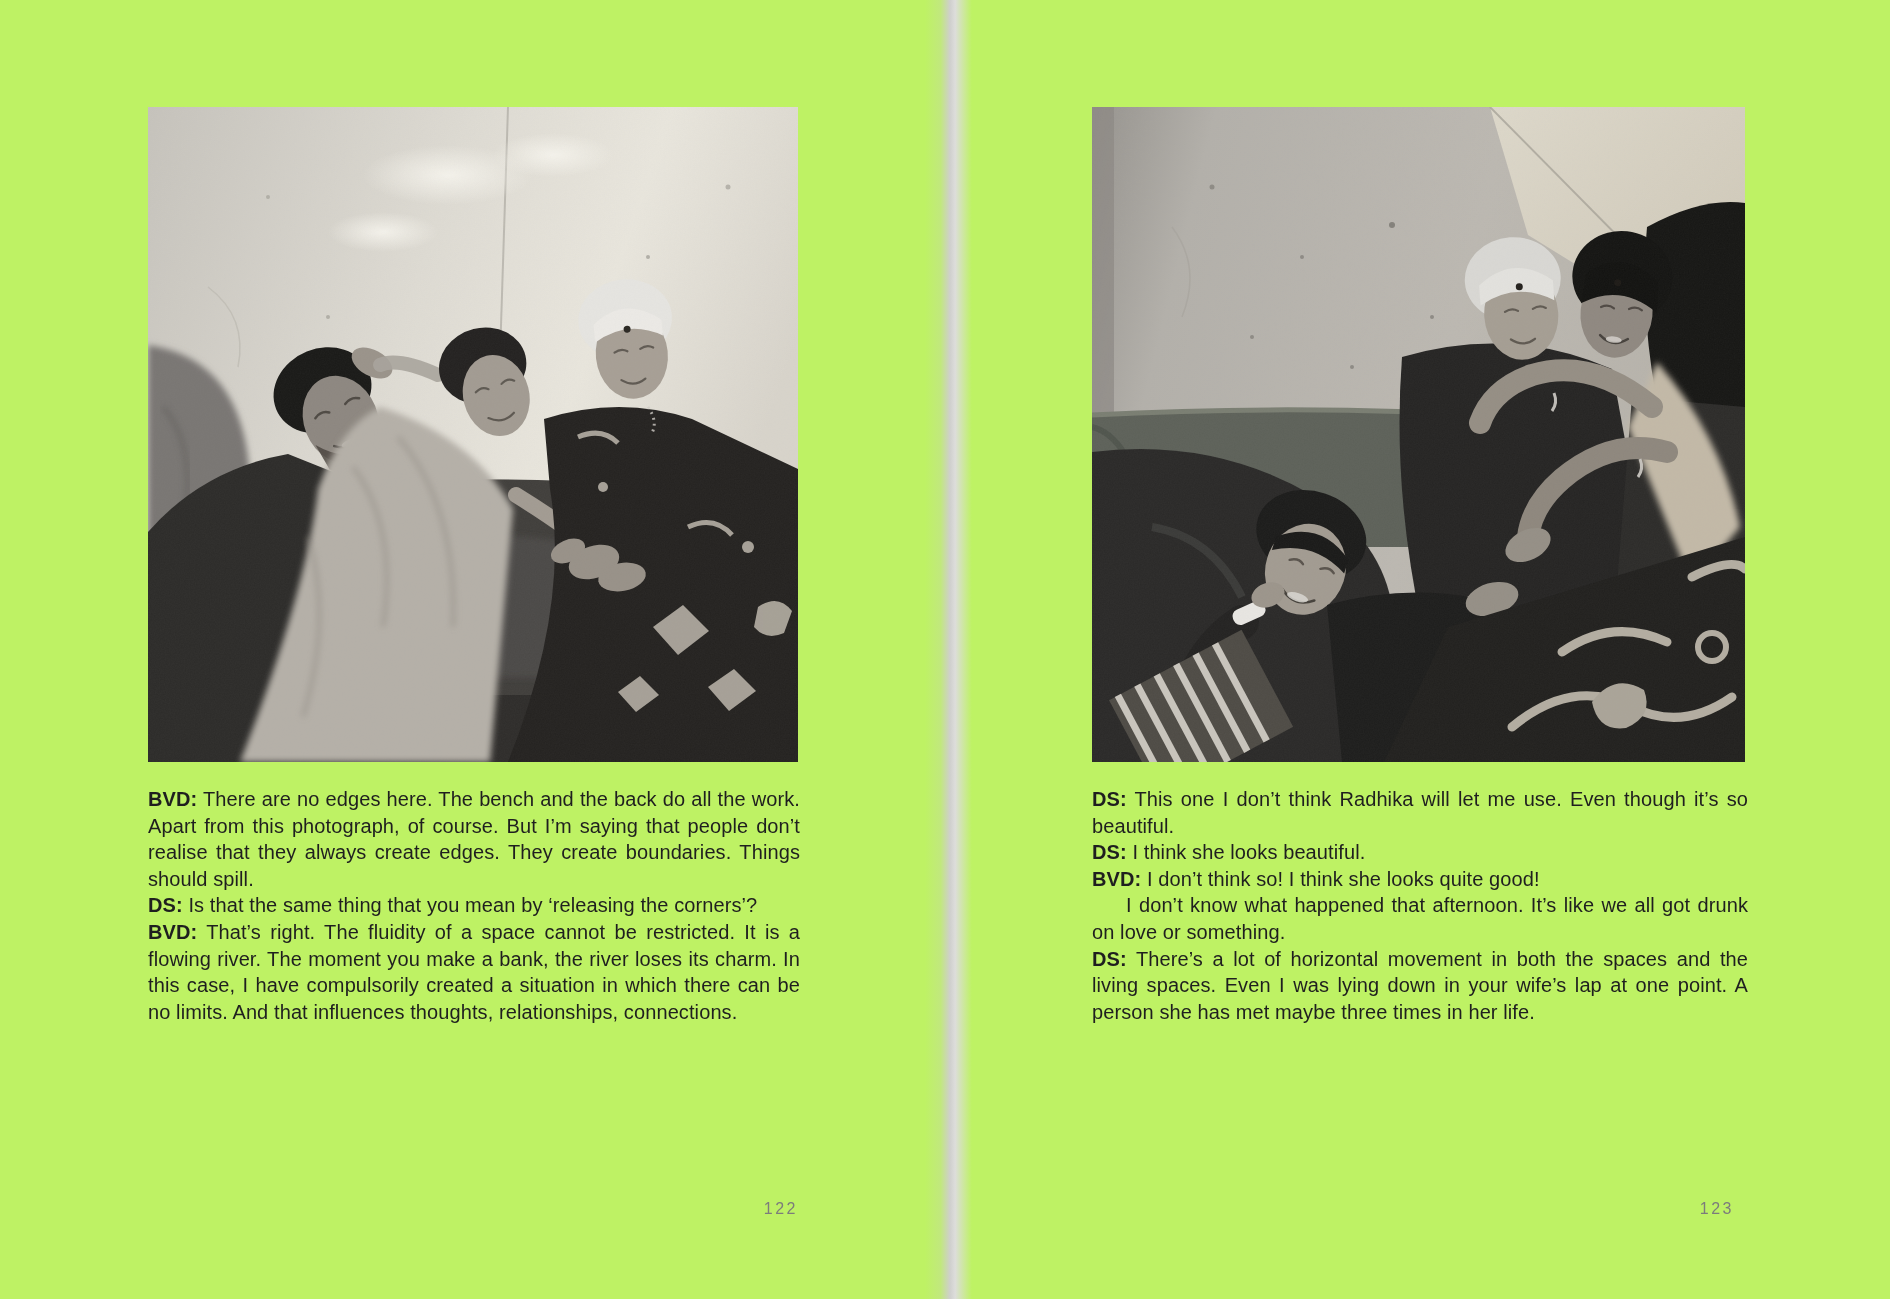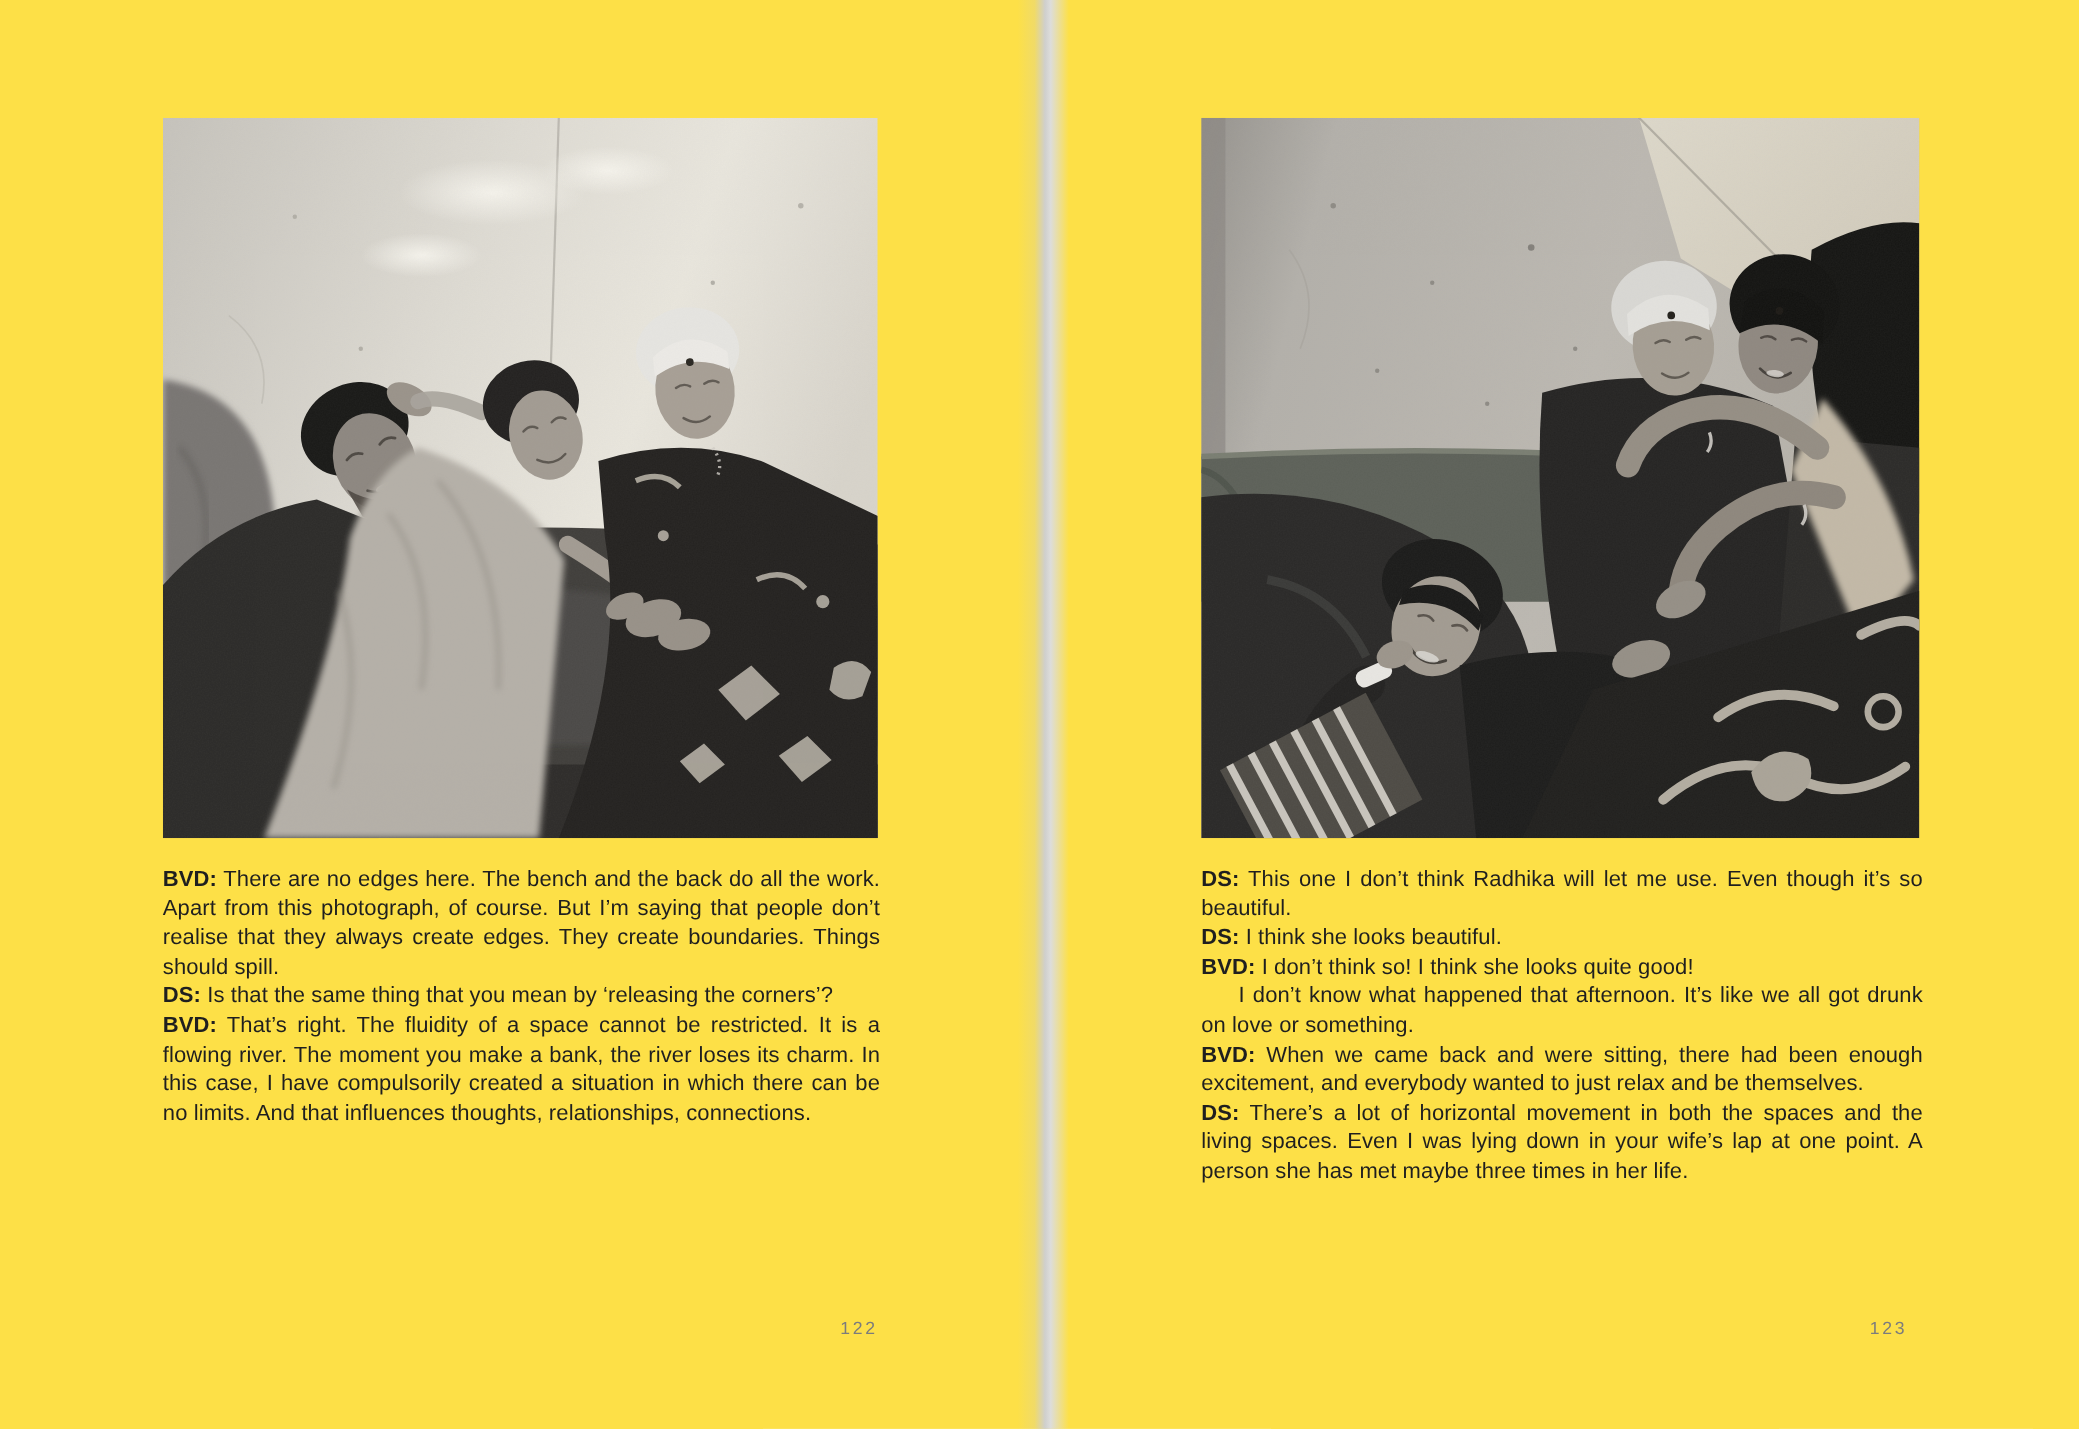--- a/index.html
+++ b/index.html
@@ -1,19 +1,19 @@
 <!DOCTYPE html>
 <html><head>
 <meta charset="utf-8">
 <style>
   html,body{margin:0;padding:0;background:#ffffff;}
   .spread{
     position:relative;
     width:1890px;height:1299px;
-    background:#fde047;
+    background:#bef264;
     font-family:"Liberation Sans","DejaVu Sans",sans-serif;
     overflow:hidden;
   }
   .photo{
     position:absolute;margin:0;padding:0;
     overflow:hidden;
   }
   .photo svg{display:block;width:100%;height:100%;}
   .photo-left{left:148px;top:107px;width:650px;height:655px;}
   .photo-right{left:1092px;top:107px;width:653px;height:655px;}
@@ -303,19 +303,18 @@
 
         <rect width="653" height="655" filter="url(#grainr)" opacity="0.5"></rect>
       </svg>
     </figure>
 
     <div class="dialogue dialogue-right">
         <p class="para"><b>DS:</b> This one I don’t think Radhika will let me use. Even though it’s so beautiful.</p>
         <p class="para"><b>DS:</b> I think she looks beautiful.</p>
         <p class="para"><b>BVD:</b> I don’t think so! I think she looks quite good!</p>
         <p class="para indent">I don’t know what happened that afternoon. It’s like we all got drunk on love or something.</p>
-        <p class="para"><b>BVD:</b> When we came back and were sitting, there had been enough excitement, and everybody wanted to just relax and be themselves.</p>
         <p class="para"><b>DS:</b> There’s a lot of horizontal movement in both the spaces and the living spaces. Even I was lying down in your wife’s lap at one point. A person she has met maybe three times in her life.</p>
       </div>
 
     <div class="pagenum pagenum-right">123</div>
   </section>
 </div>
 
 </body></html>

